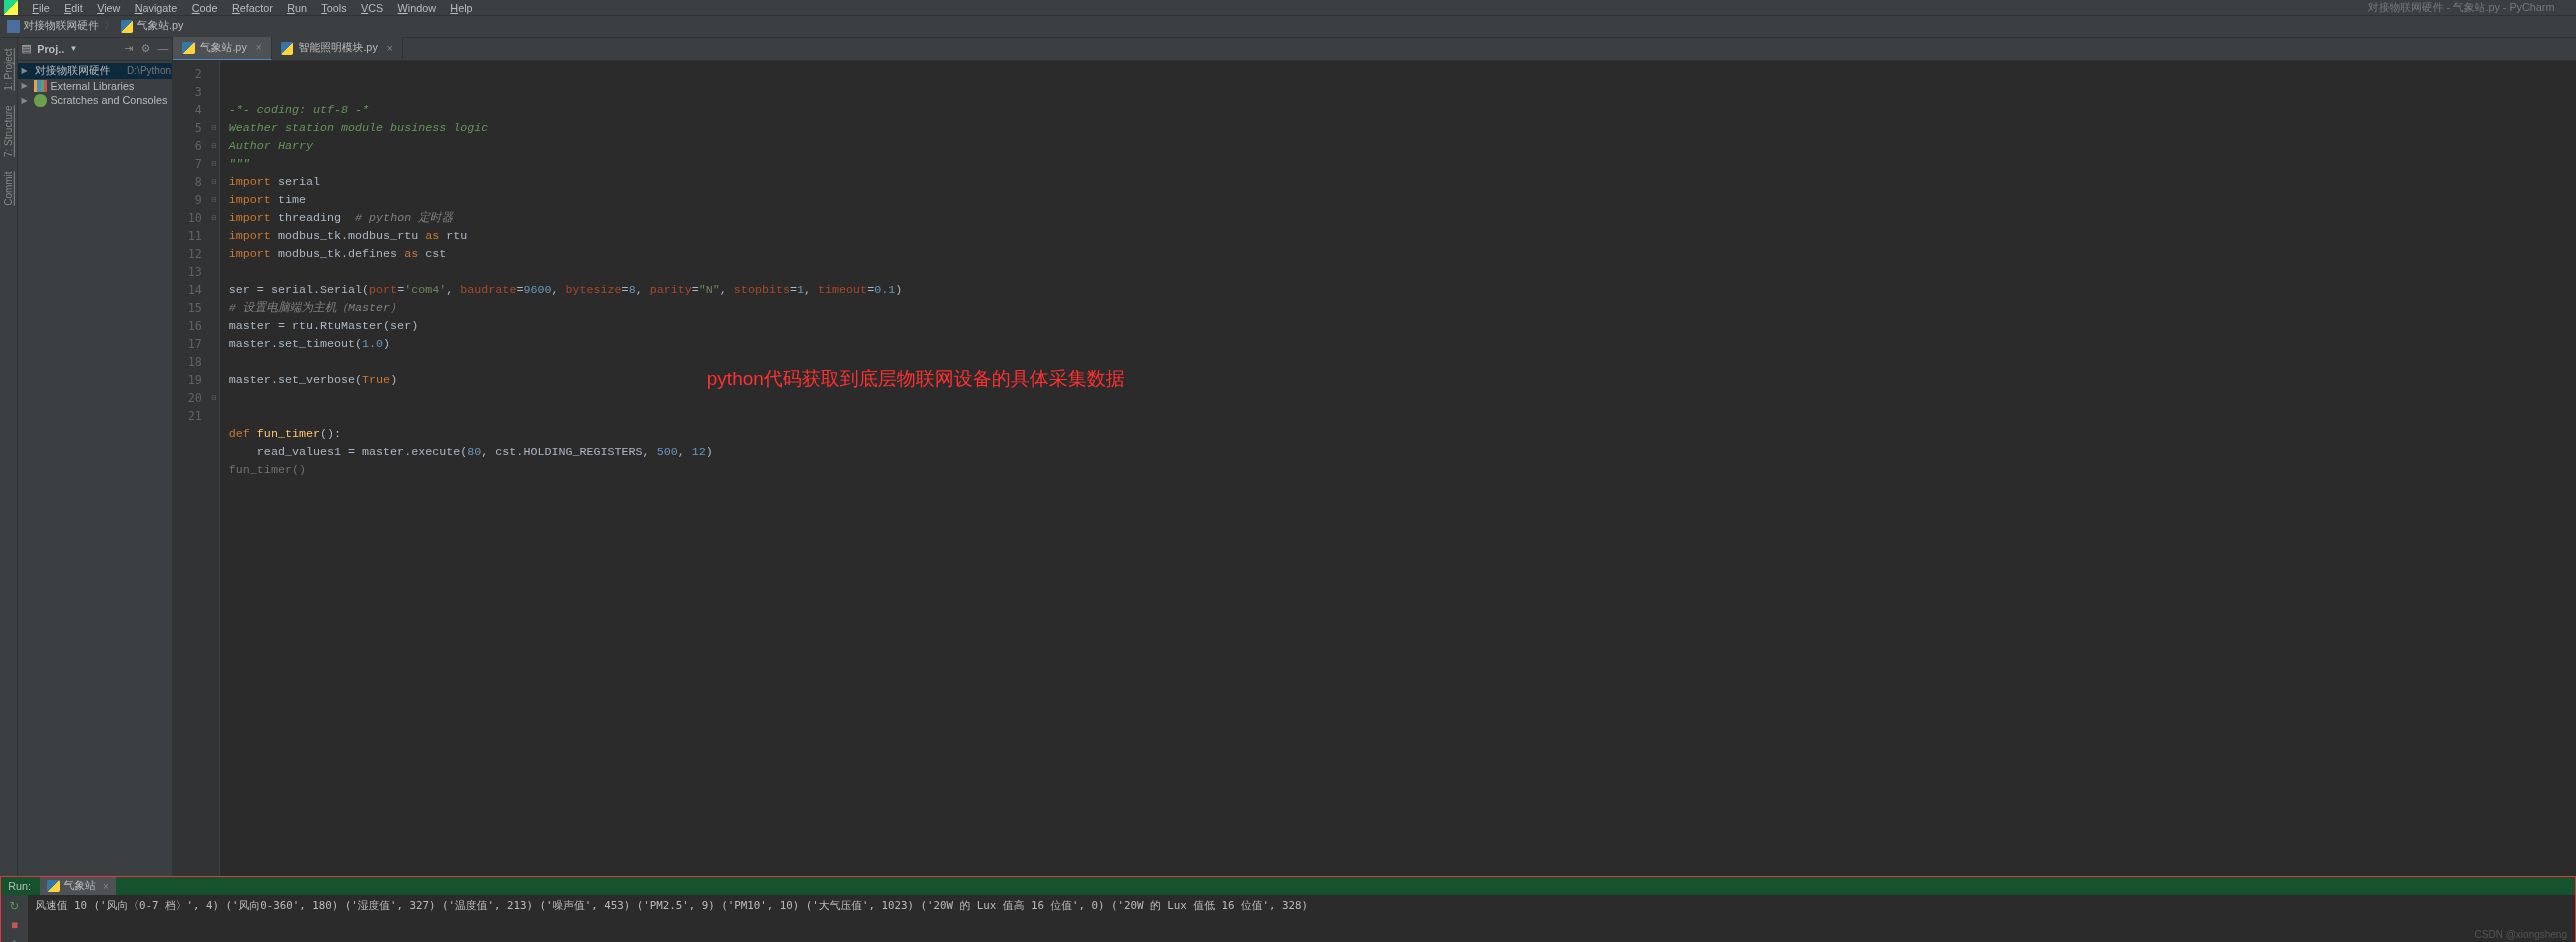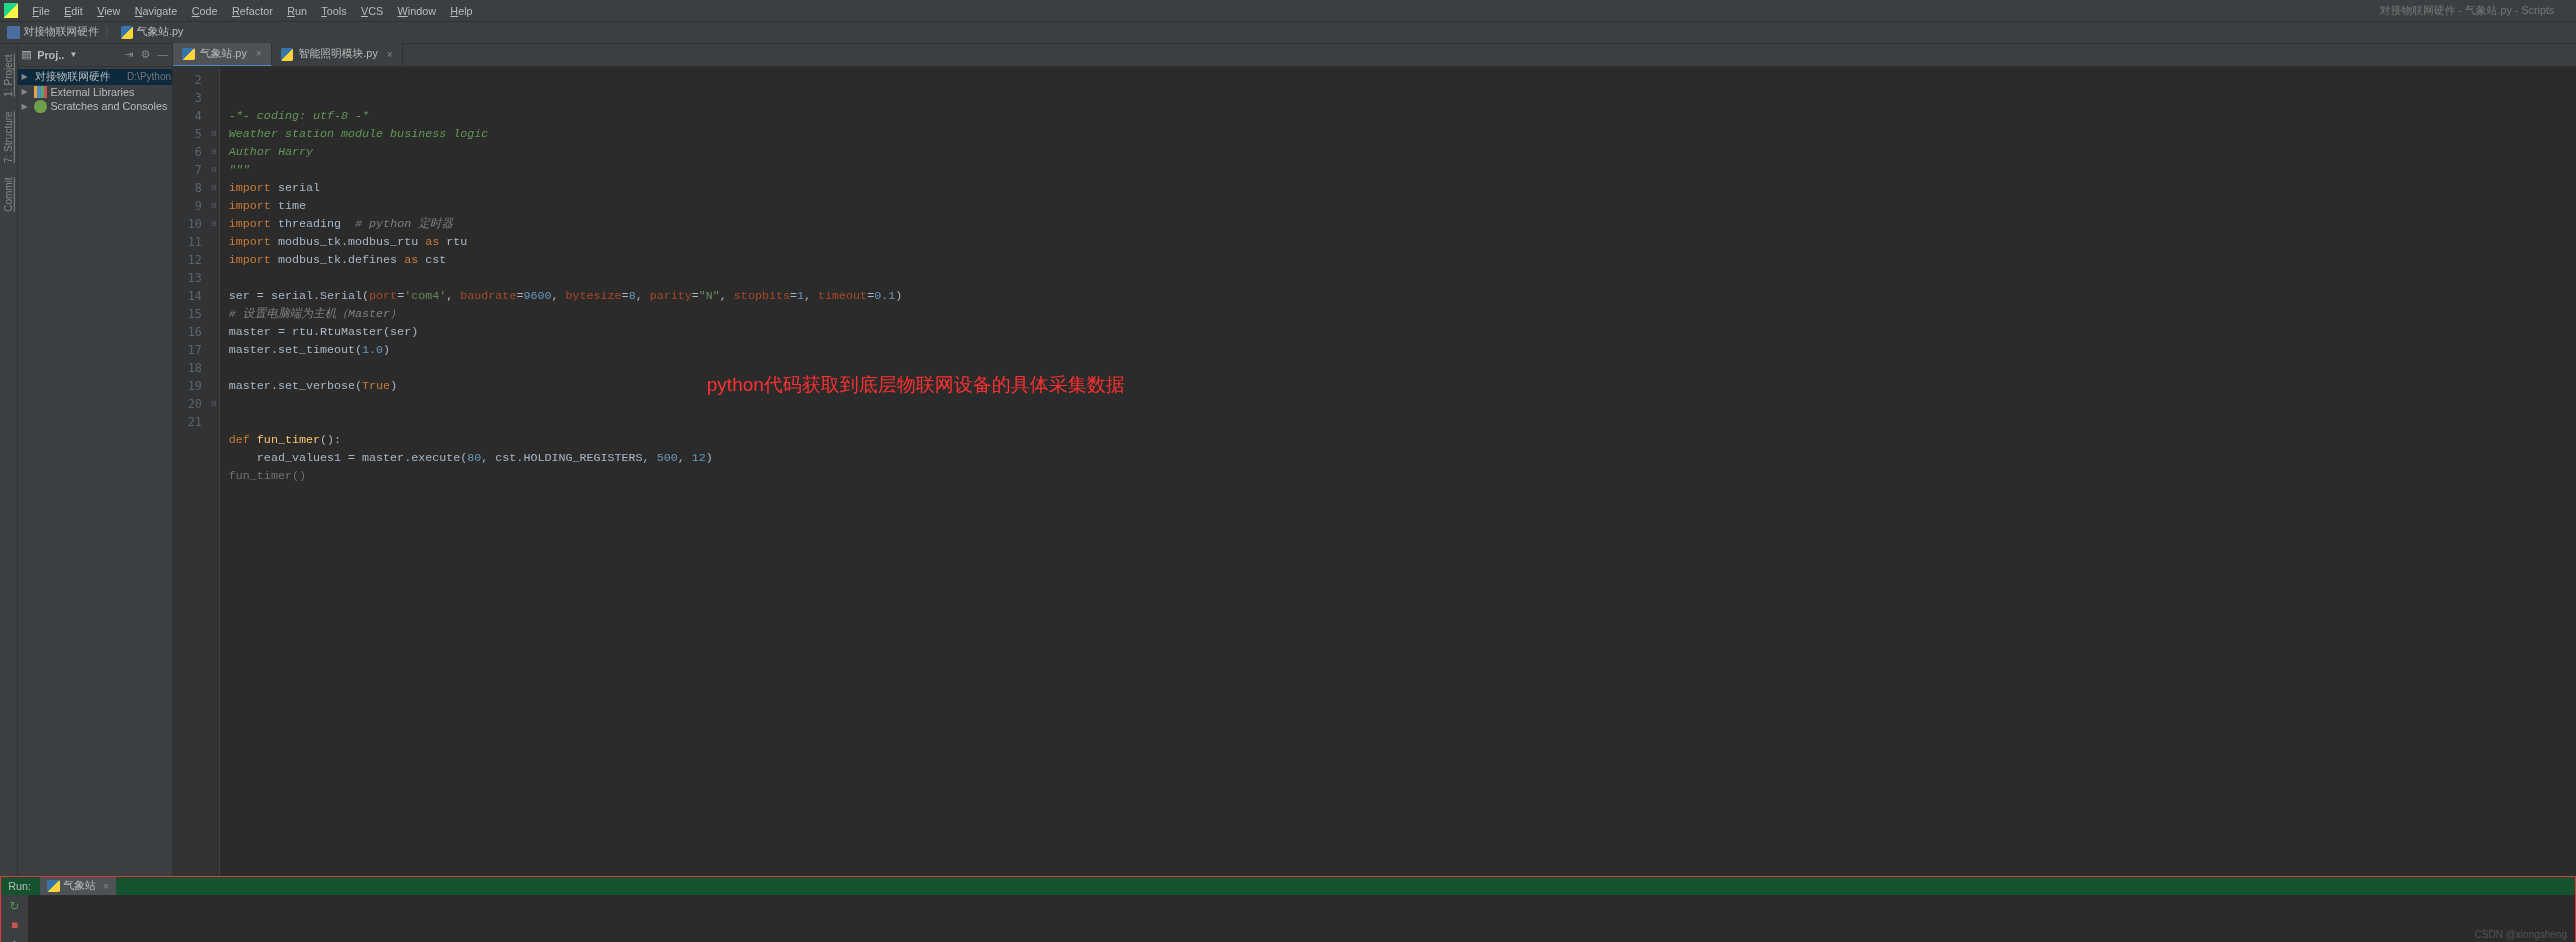--- a/index.html
+++ b/index.html
@@ -11,21 +11,21 @@
   width: 100%;
   height: 100vh;
   overflow: hidden;
   display: flex;
   flex-direction: column;
 }
 .menu-bar {
   background: #3c3f41;
   display: flex;
   align-items: center;
-  height: 22px;
+  height: 16px;
   padding: 0 3.6px;
   border-bottom: 0.9px solid #323232;
 }
 .app-logo {
   width: 14.4px; height: 14.4px;
   background: linear-gradient(135deg, #21d789 50%, #fcf84a 50%);
   margin-right: 7.2px;
 }
 .menu-item {
   padding: 1.8px 7.2px;
@@ -169,21 +169,21 @@
       <div class="menu-item"><u>N</u>avigate</div>
       <div class="menu-item"><u>C</u>ode</div>
       <div class="menu-item"><u>R</u>efactor</div>
       <div class="menu-item"><u>R</u>un</div>
       <div class="menu-item"><u>T</u>ools</div>
       <div class="menu-item"><u>V</u>CS</div>
       <div class="menu-item"><u>W</u>indow</div>
       <div class="menu-item"><u>H</u>elp</div>
     </div>
   <div class="menu-spacer"></div>
-  <div class="window-title">对接物联网硬件 - 气象站.py - Scripts</div>
+  <div class="window-title">对接物联网硬件 - 气象站.py - PyCharm</div>
 </div>
 
 <div class="breadcrumb-bar">
   <div class="breadcrumb">
     <span class="tree-icon folder-icon"></span>
     <span>对接物联网硬件</span>
     <span class="bc-sep">〉</span>
     <span class="py-icon"></span>
     <span>气象站.py</span>
   </div>
@@ -303,17 +303,18 @@
       <span class="tab-close">×</span>
     </div>
   </div>
   <div class="run-body">
     <div class="run-toolbar">
       <span style="color:#499c54;">↻</span>
       <span style="color:#c75450;">■</span>
       <span>↑</span>
     </div>
     <div class="run-output">
+      <div>风速值 10 ('风向〈0-7 档〉', 4) ('风向0-360', 180) ('湿度值', 327) ('温度值', 213) ('噪声值', 453) ('PM2.5', 9) ('PM10', 10) ('大气压值', 1023) ('20W 的 Lux 值高 16 位值', 0) ('20W 的 Lux 值低 16 位值', 328)</div>
     </div>
   </div>
   <div class="watermark">CSDN @xiongsheng</div>
 </div>
 
 
 </body></html>

